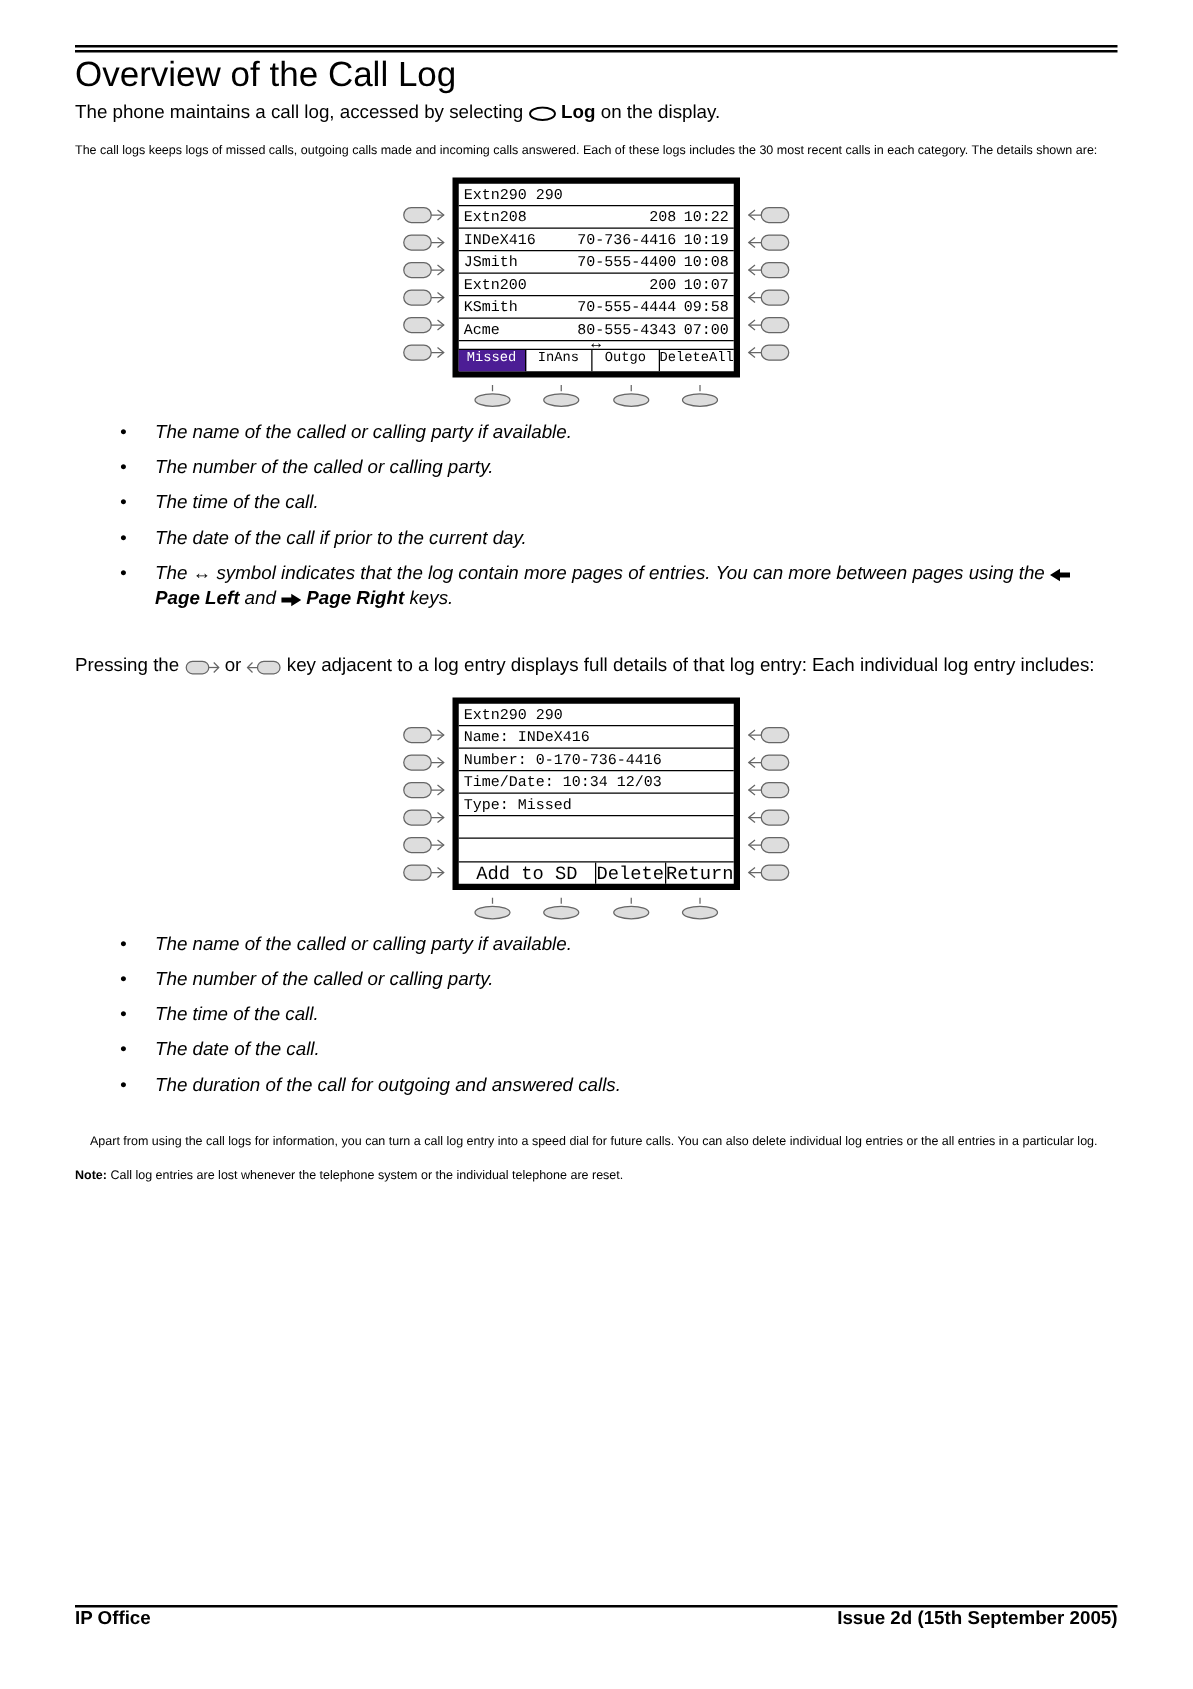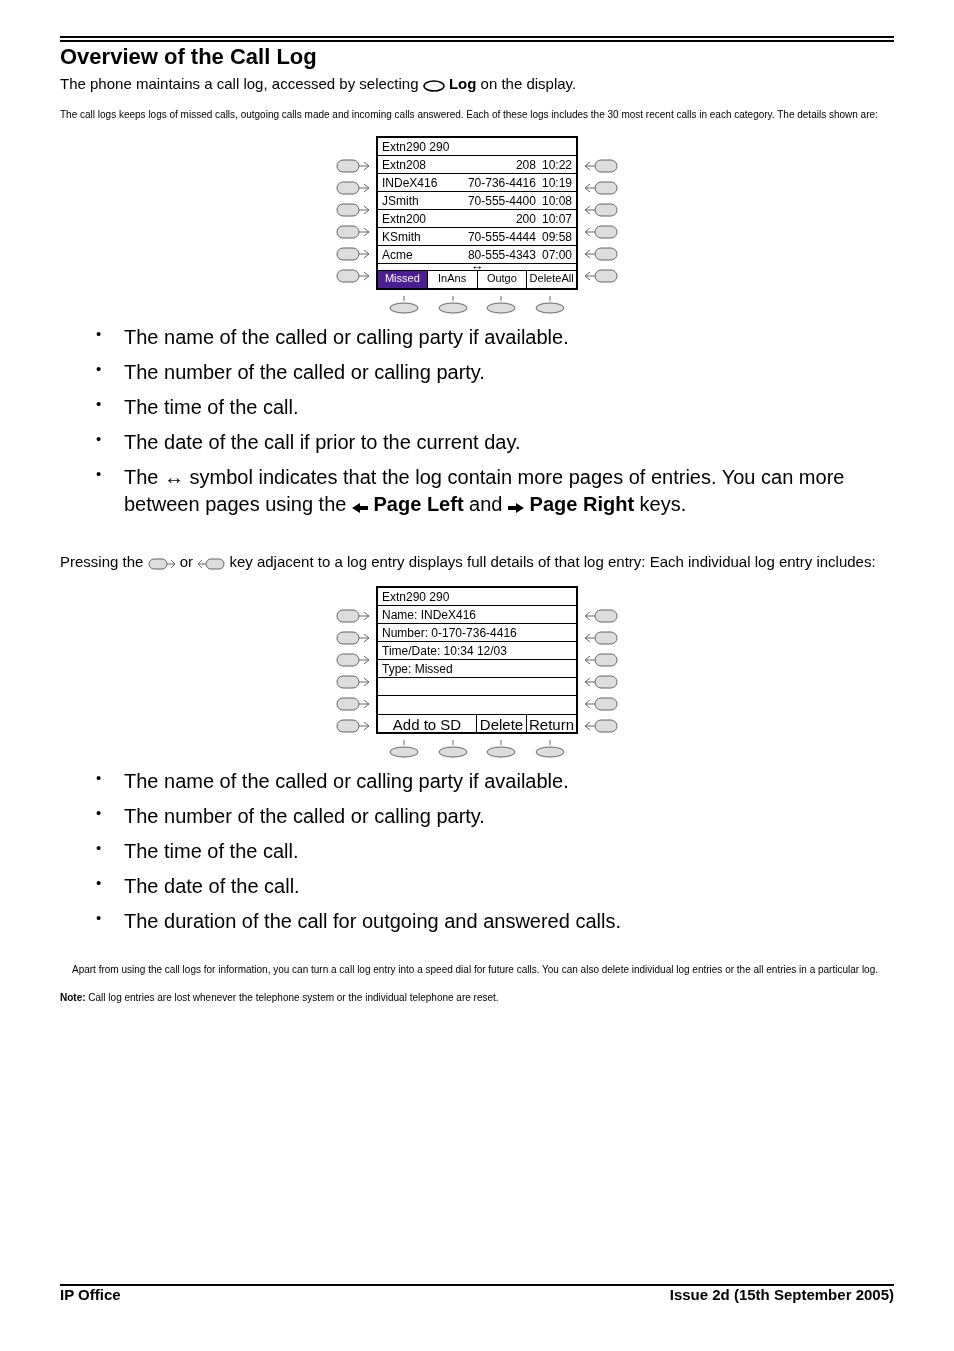--- a/index.html
+++ b/index.html
@@ -1,36 +1,36 @@
 <!DOCTYPE html>
 <html><head>
 <meta charset="utf-8">
 <style>
   * { box-sizing: border-box; margin: 0; padding: 0; }
   html, body { width: 954px; height: 1351px; background: #fff; font-family: Arial, Helvetica, sans-serif; color: #000; }
   .page { width: 954px; height: 1351px; position: relative; padding: 36px 60px 0 60px; }
   .top-rule { border-top: 2px solid #000; }
   h1 { font-size: 40px; font-weight: bold; margin-top: 4px; }
   .thin-rule { border-top: 2px solid #000; margin-top: 2px; }
-  h2 { font-size: 22px; font-weight: bold; margin-top: 2px; }
+  h2 { font-size: 28px; font-weight: normal; margin-top: 2px; }
   p.body { font-size: 15px; line-height: 1.35; margin-top: 4px; }
   p.body2 { font-size: 10px; line-height: 1.35; margin-top: 14px; }
   p.body3 { font-size: 15px; line-height: 1.35; margin-top: 34px; }
   p.sep { margin-top: 28px; margin-left: 12px; }
   .bold { font-weight: bold; }
   ul.bullets { list-style: none; margin: 10px 0 0 36px; }
-  ul.bullets li { font-size: 20px; line-height: 1.35; padding-left: 28px; position: relative; margin-bottom: 8px; }
+  ul.bullets li { font-size: 15px; line-height: 1.35; padding-left: 28px; position: relative; margin-bottom: 8px; font-style: italic; }
   ul.bullets li::before { content: "•"; position: absolute; left: 0; top: 0; font-size: 15px; }
 
   
   .lcd-wrap { display: flex; justify-content: center; margin: 14px 0 6px 0; }
   .lcd { display: flex; align-items: flex-start; }
   .side-col { display: flex; flex-direction: column; gap: 6px; padding-top: 22px; }
   .side-col .softkey { width: 34px; height: 16px; }
-  .screen { border: 2px solid #000000; margin: 0 6px; width: 202px; font-family: Liberation Sans, sans-serif; font-size: 12px; }
+  .screen { border: 5px solid #000000; margin: 0 6px; width: 230px; font-family: Liberation Mono, monospace; font-size: 12px; }
   .screen .title-row { border-bottom: 1px solid #000; padding: 2px 4px; height: 18px; }
   .screen .row { border-bottom: 1px solid #000; padding: 2px 4px; height: 18px; display: flex; }
   .screen .row:last-child { border-bottom: none; }
   .cell-name { flex: 1; }
   .cell-num { text-align: right; padding-right: 6px; }
   .cell-time { text-align: right; }
   .tabs-row { display: flex; height: 18px; border-top: 1px solid #000; }
   .tabs-row .tab { flex: 1; text-align: center; font-size: 11px; padding-top: 1px; border-right: 1px solid #000; }
   .tabs-row .tab:last-child { border-right: none; }
   .tabs-row .tab.sel { background: #4c1d95; color: #fff; }

